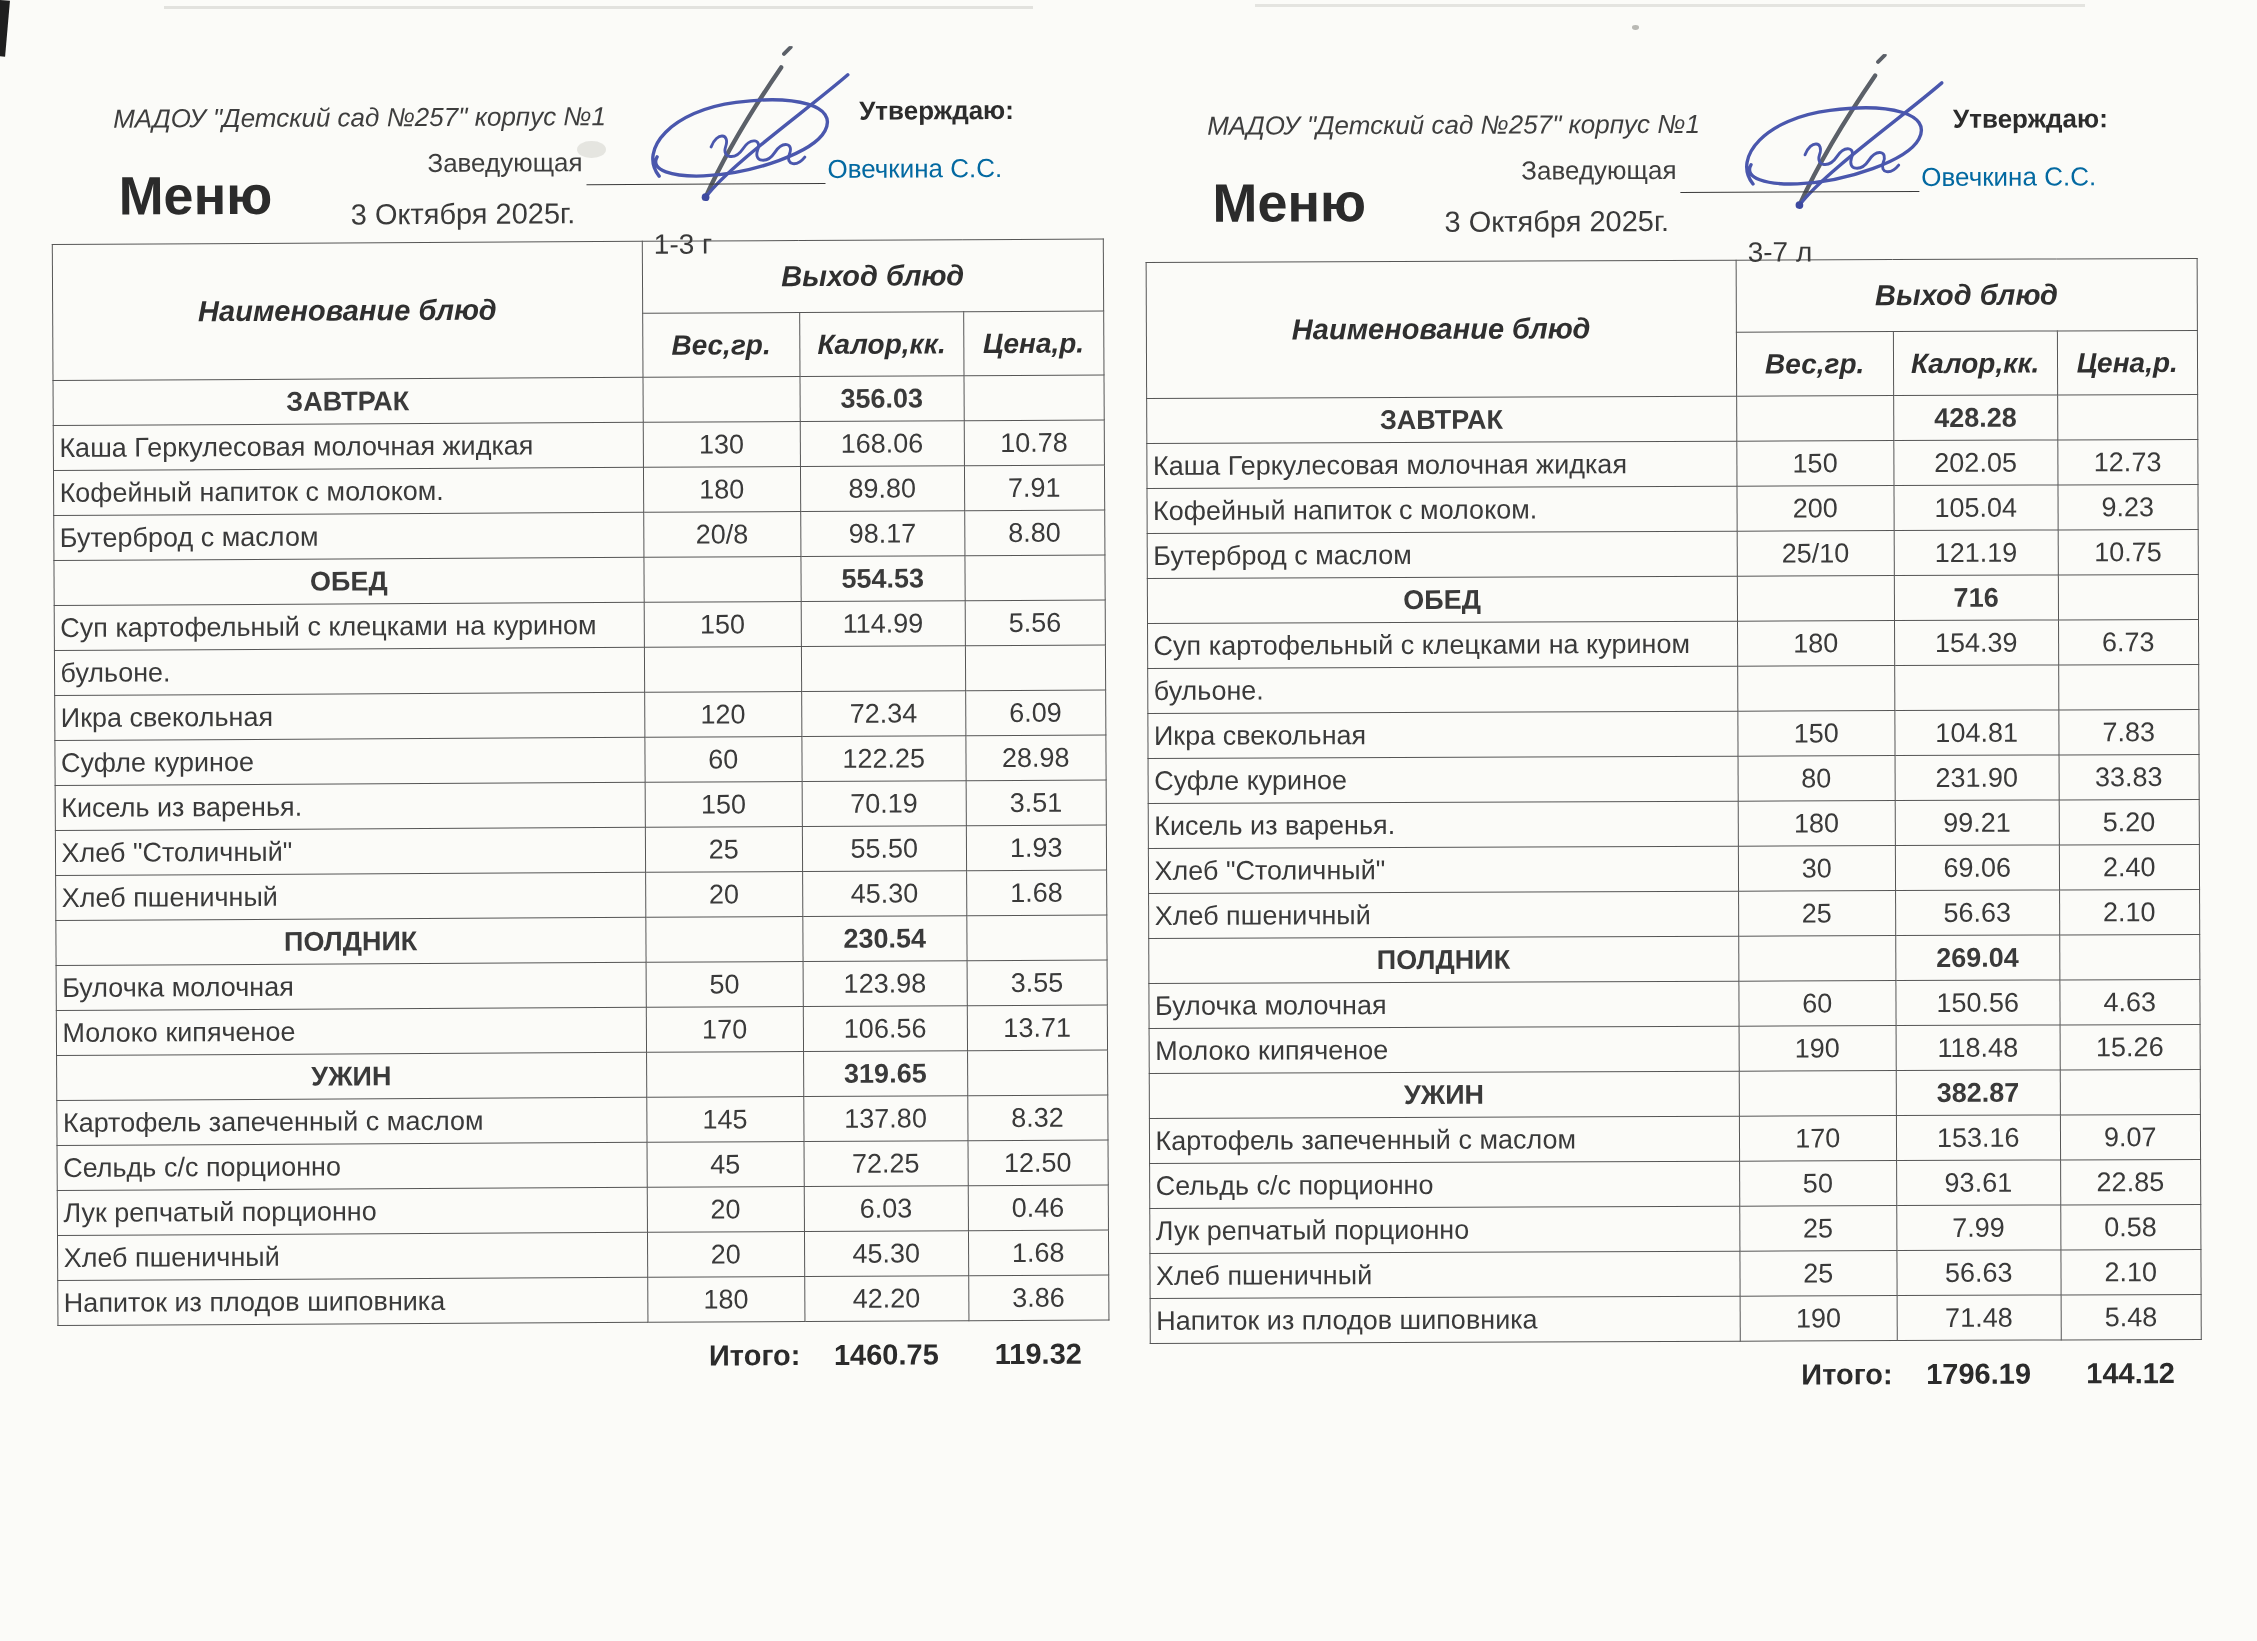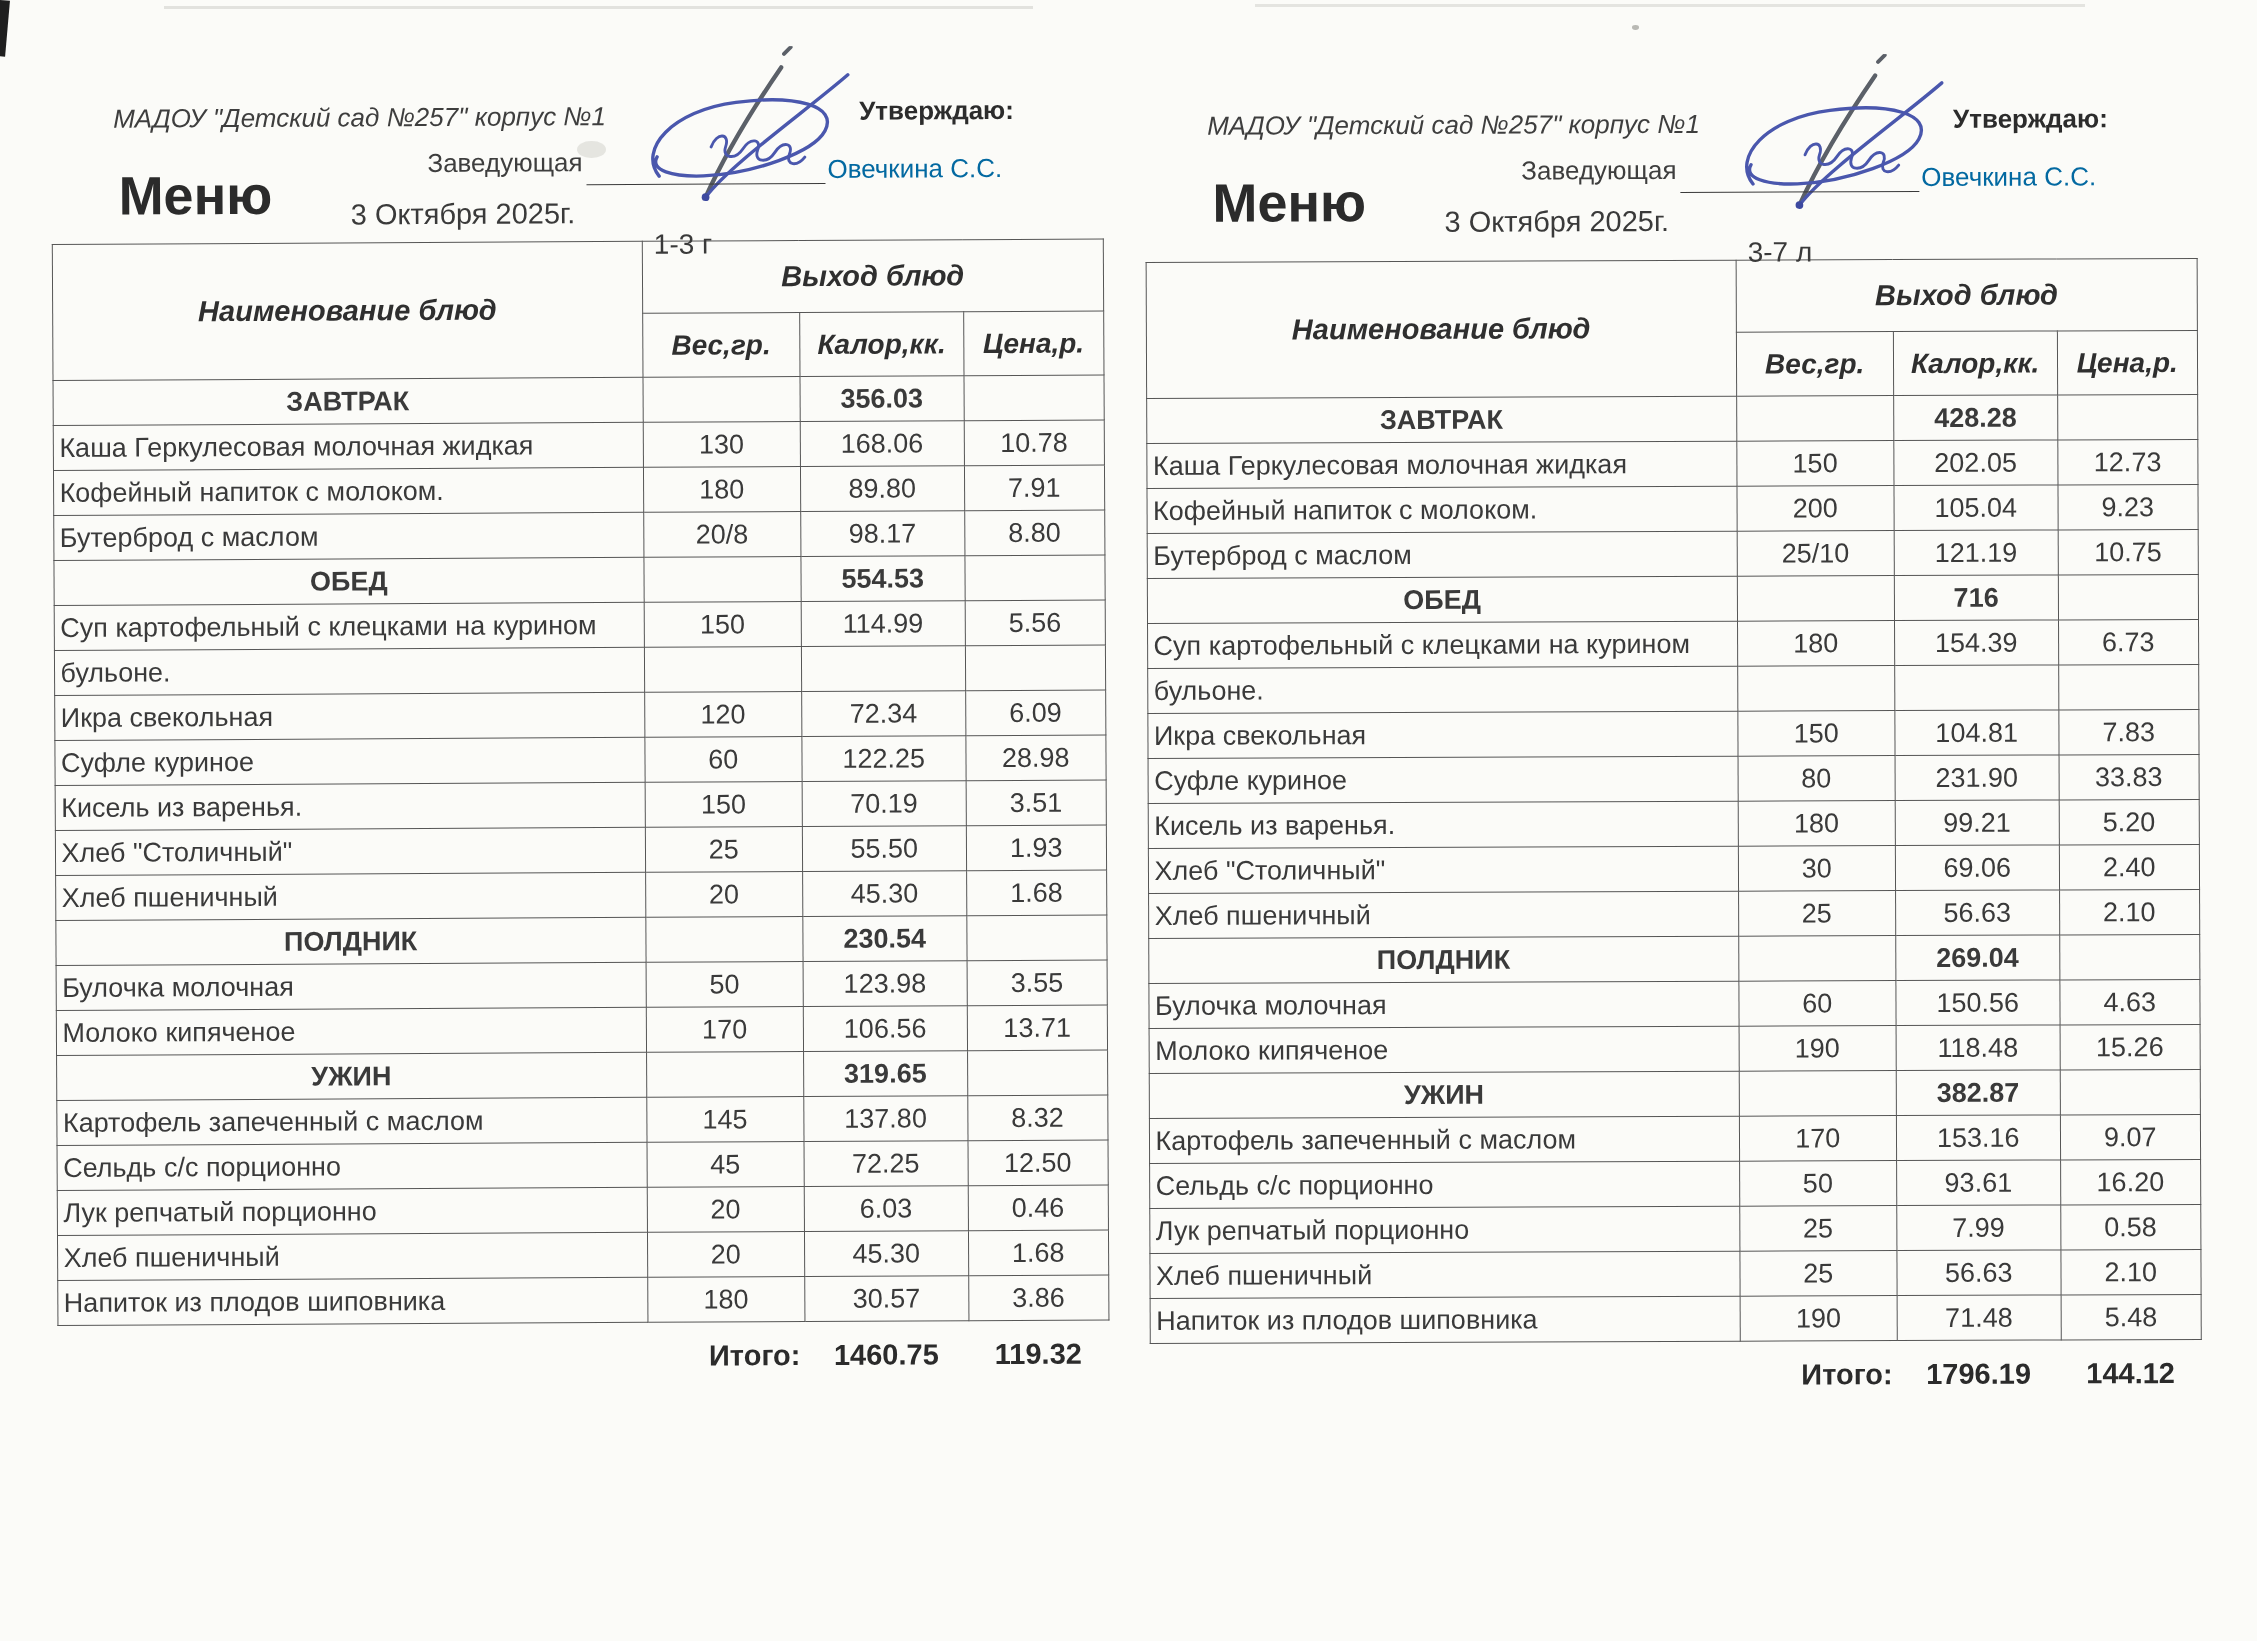--- a/index.html
+++ b/index.html
@@ -213,21 +213,21 @@
         </tr>
         <tr>
           <td class="c-name">Хлеб пшеничный</td>
           <td class="c-num">20</td>
           <td class="c-num">45.30</td>
           <td class="c-num">1.68</td>
         </tr>
         <tr>
           <td class="c-name">Напиток из плодов шиповника</td>
           <td class="c-num">180</td>
-          <td class="c-num">30.57</td>
+          <td class="c-num">42.20</td>
           <td class="c-num">3.86</td>
         </tr>
       </tbody>
   </table>
   <div class="totals">
     <div class="t-spacer"></div>
     <div class="t-label">Итого:</div>
     <div class="t-kcal">1460.75</div>
     <div class="t-price">119.32</div>
   </div>
@@ -370,21 +370,21 @@
         <tr>
           <td class="c-name">Картофель запеченный с маслом</td>
           <td class="c-num">170</td>
           <td class="c-num">153.16</td>
           <td class="c-num">9.07</td>
         </tr>
         <tr>
           <td class="c-name">Сельдь с/с порционно</td>
           <td class="c-num">50</td>
           <td class="c-num">93.61</td>
-          <td class="c-num">16.20</td>
+          <td class="c-num">22.85</td>
         </tr>
         <tr>
           <td class="c-name">Лук репчатый  порционно</td>
           <td class="c-num">25</td>
           <td class="c-num">7.99</td>
           <td class="c-num">0.58</td>
         </tr>
         <tr>
           <td class="c-name">Хлеб пшеничный</td>
           <td class="c-num">25</td>

